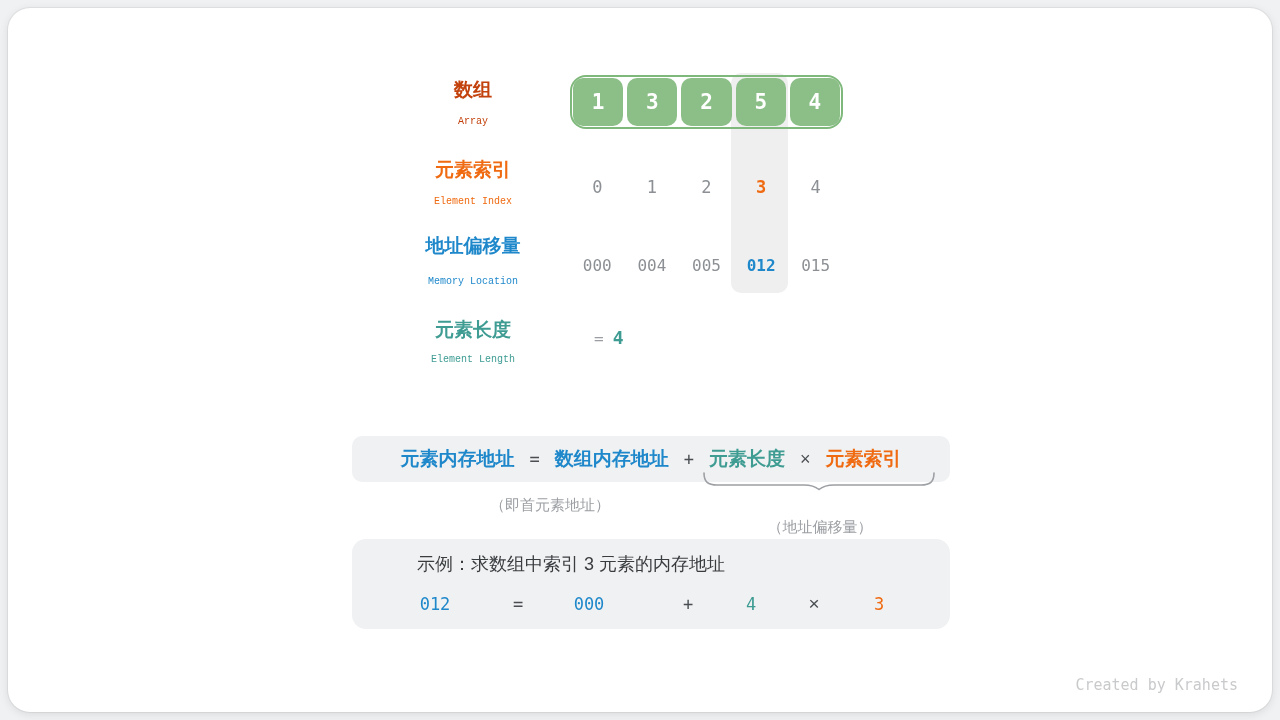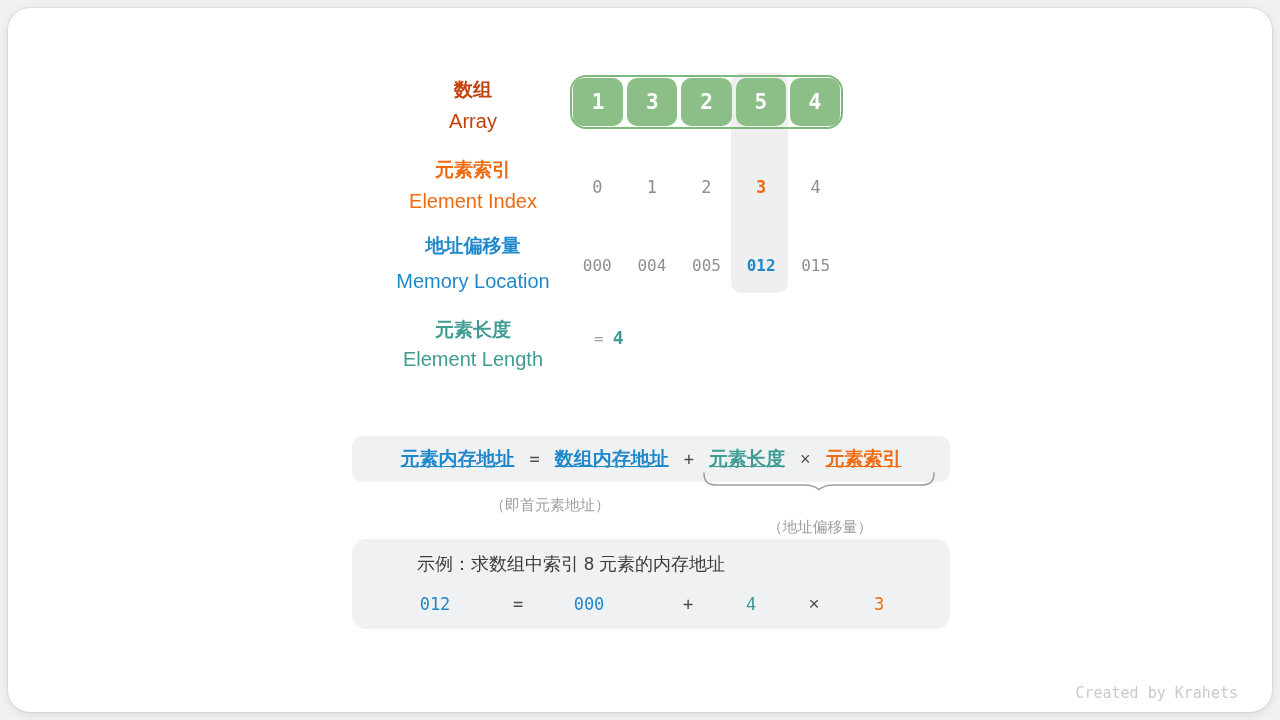--- a/index.html
+++ b/index.html
@@ -13,21 +13,21 @@
   .card {
     position: absolute; left: 8px; top: 8px; right: 8px; bottom: 8px;
     background: #ffffff; border-radius: 22px;
     box-shadow: 0 0 0 1px rgba(0,0,0,0.05), 0 2px 10px rgba(0,0,0,0.10);
   }
   .abs { position: absolute; }
   .ctr { transform: translate(-50%, -50%); white-space: nowrap; }
 
   
   .lbl-zh { font-size: 19px; font-weight: bold; }
-  .lbl-en { font-size: 20px; font-family: Liberation Sans, sans-serif; }
+  .lbl-en { font-size: 10px; font-family: Liberation Mono, monospace; }
   .c-green  { color: #c2410c; }
   .c-orange { color: #EF6A10; }
   .c-blue   { color: #1F88CB; }
   .c-teal   { color: #3E9C93; }
 
   
   .highlight-col {
     left: 731px; top: 73px; width: 57px; height: 220px;
     background: #EFEFEF; border-radius: 10px;
   }
@@ -64,39 +64,39 @@
   }
   .len-eq { color: #9A9DA1; font-size: 16px; }
   .len-val { color: #3E9C93; font-size: 18px; font-weight: bold; }
 
   
   .formula-box {
     left: 352px; top: 436px; width: 598px; height: 46px;
     background: #F0F1F2; border-radius: 10px;
     display: flex; align-items: center; justify-content: center; gap: 15px;
   }
-  .f-term { font-size: 19px; font-weight: bold; text-decoration: underline; }
+  .f-term { font-size: 19px; font-weight: bold; }
   .f-op { font-family: "DejaVu Sans Mono", monospace; color: #4A4E52; font-size: 17px; }
   .f-times { font-size: 18px; font-family: "Liberation Sans", sans-serif; }
 
   .annot { color: #9C9FA3; font-size: 15px; }
   .brace-svg { left: 702px; top: 472px; }
 
   
   .example-box {
     left: 352px; top: 539px; width: 598px; height: 90px;
     background: #F0F1F2; border-radius: 14px;
   }
   .ex-title { left: 417px; top: 552px; color: #3A3D40; font-size: 18px; white-space: nowrap; }
   .ex-val { font-family: "DejaVu Sans Mono", monospace; font-size: 17px; font-weight: 500; }
   .ex-op  { color: #4A4E52; }
 
   .credit {
     right: 42px; top: 676px; color: #C9CACC;
-    font-family: "DejaVu Sans Mono", monospace; font-size: 15px; margin-top: 8px;
+    font-family: "DejaVu Sans Mono", monospace; font-size: 15px;
   }
 </style>
 </head>
 <body>
 
 <div class="stage">
   <div class="card"></div>
 
   <div class="abs ctr lbl-zh c-green" style="left:473px; top:90px;">数组</div>
   <div class="abs ctr lbl-en c-green" style="left:473px; top:121px;">Array</div>
@@ -151,21 +151,21 @@
     <span class="f-term c-orange">元素索引</span>
   </div>
 
   <svg class="abs brace-svg" width="234" height="19" viewBox="0 0 234 19">
     <path d="M2,1 C2,10 6,13 15,13 L102,13 C110,13 114,15 117,17.5 C120,15 124,13 132,13 L219,13 C228,13 232,10 232,1" fill="none" stroke="#9C9FA3" stroke-width="1.6" stroke-linecap="round"></path>
   </svg>
   <div class="abs ctr annot" style="left:550px; top:505px;">（即首元素地址）</div>
   <div class="abs ctr annot" style="left:820px; top:507px;margin-top:20px;">（地址偏移量）</div>
 
   <div class="abs example-box"></div>
-  <div class="abs ex-title">示例：求数组中索引 8 元素的内存地址</div>
+  <div class="abs ex-title">示例：求数组中索引 3 元素的内存地址</div>
 
   <span class="abs ctr ex-val c-blue" style="left:435px; top:604px;">012</span>
   <span class="abs ctr ex-val ex-op" style="left:518px; top:604px;">=</span>
   <span class="abs ctr ex-val c-blue" style="left:589px; top:604px;">000</span>
   <span class="abs ctr ex-val ex-op" style="left:688px; top:604px;">+</span>
   <span class="abs ctr ex-val c-teal" style="left:751px; top:604px;">4</span>
   <span class="abs ctr ex-op" style="left:814px; top:604px; font-size:19px;">×</span>
   <span class="abs ctr ex-val c-orange" style="left:879px; top:604px;">3</span>
 
   <div class="abs credit">Created by Krahets</div>

